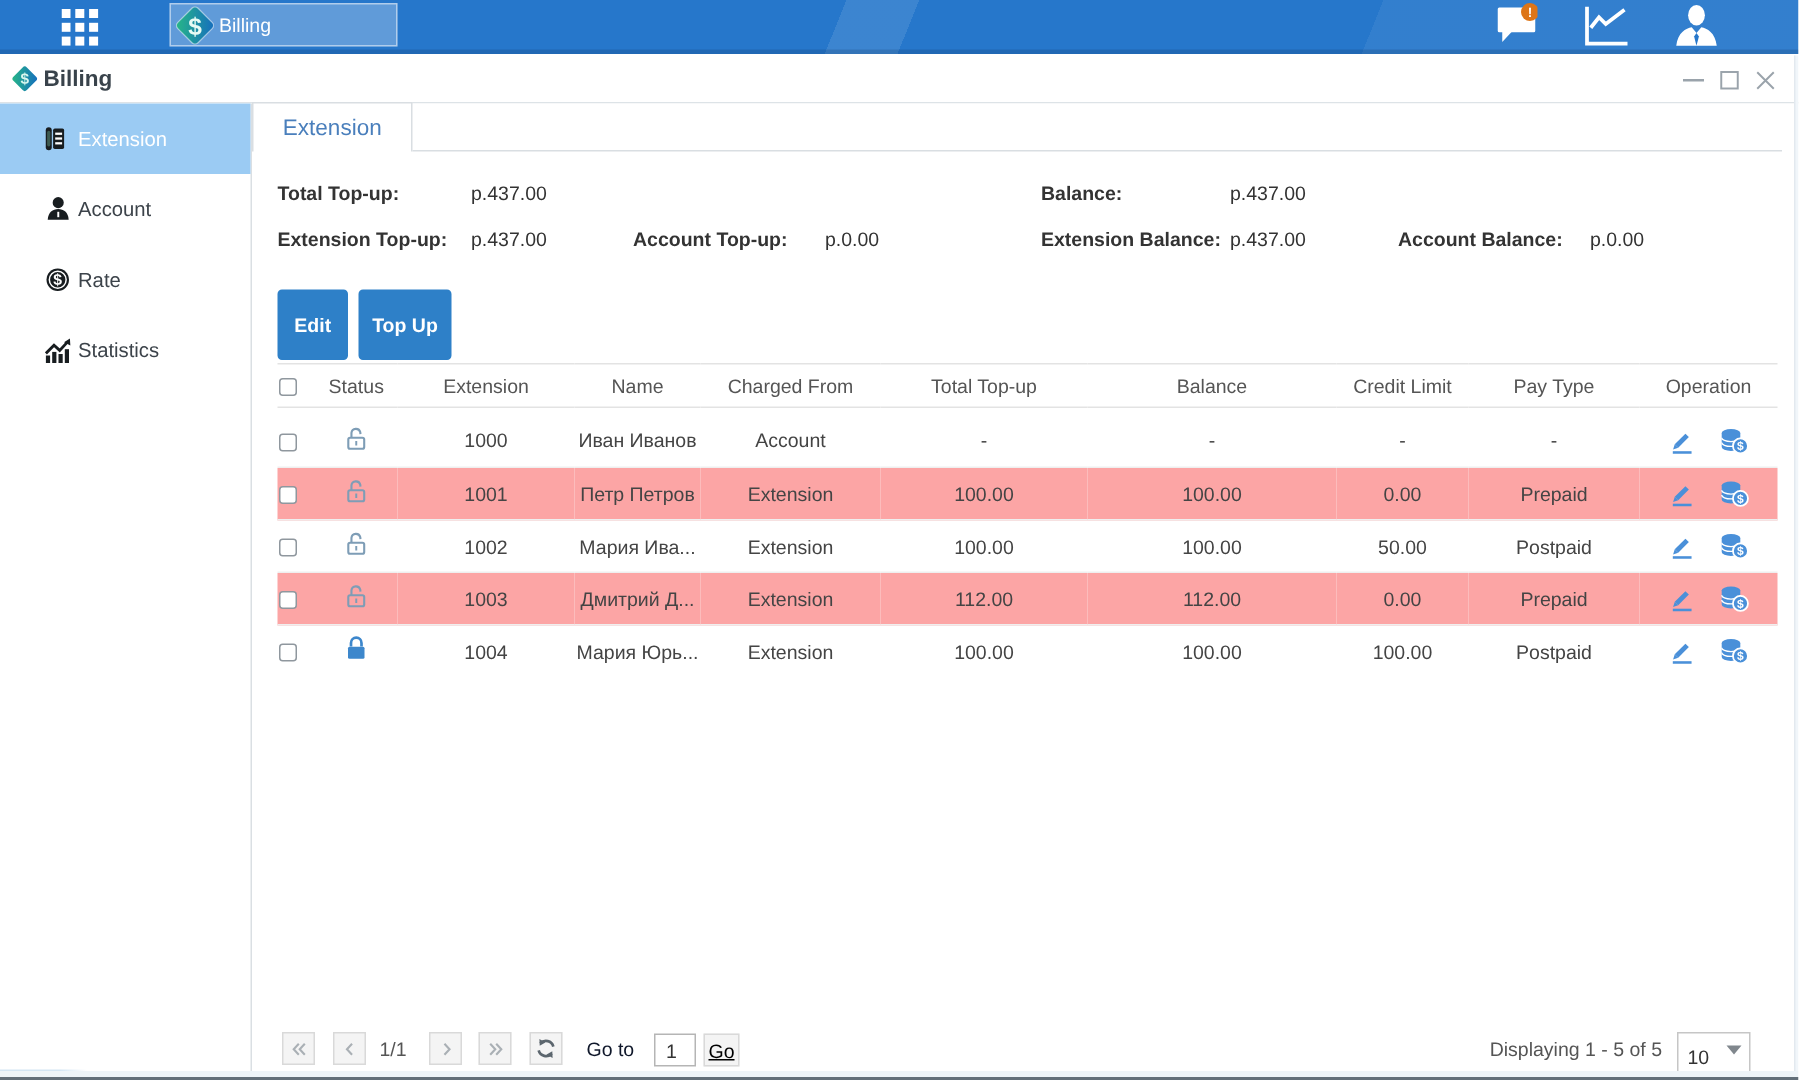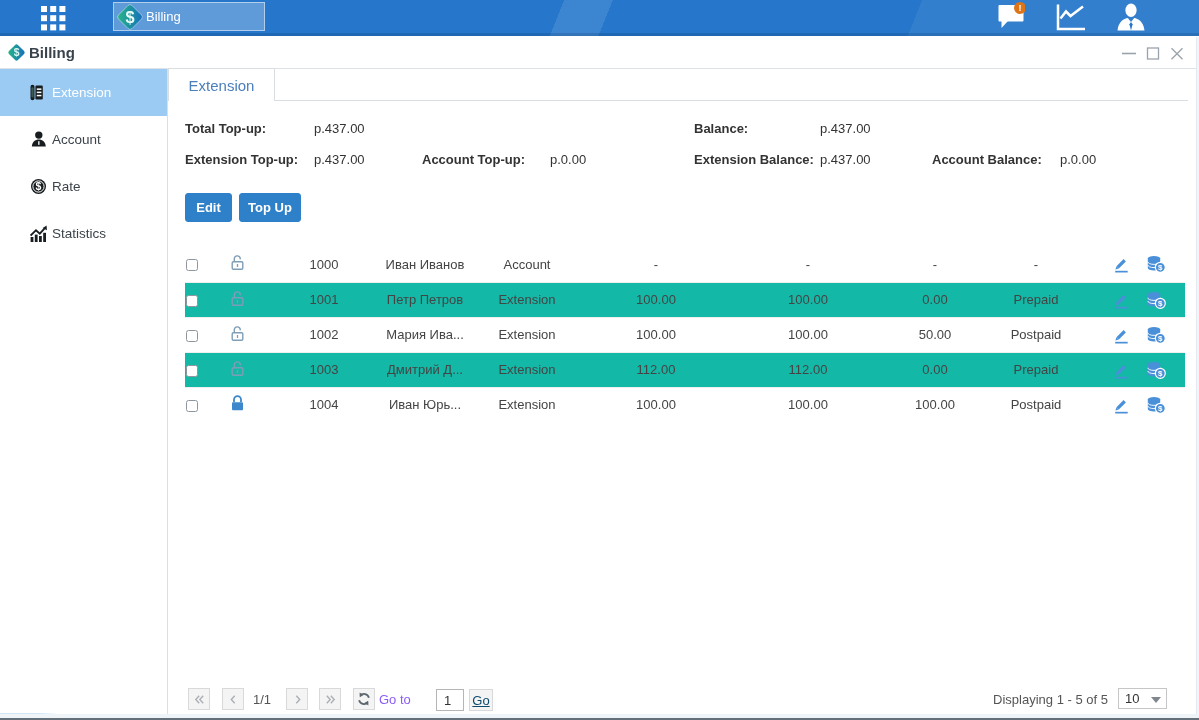--- a/index.html
+++ b/index.html
@@ -39,42 +39,42 @@
 
 
 .main { position:absolute; left:168px; top:69px; width:1031px; height:645px; background:#fff; }
 .tab { position:absolute; left:0; top:-1px; width:107px; height:33px; border:1px solid #d9dee2; border-bottom:none; background:#fff;
   color:#4a7fbc; font-size:15px; display:flex; align-items:center; justify-content:center; }
 .tabline { position:absolute; left:107px; top:31px; right:11px; height:1px; background:#d9dee2; }
 
 .lbl { position:absolute; font-size:13px; font-weight:bold; color:#333; white-space:nowrap; }
 .val { position:absolute; font-size:13px; color:#333; white-space:nowrap; }
 
-.btn { position:absolute; top:124px; height:29px; background:#2e80c8; border:1px solid #2e80c8; border-radius:3px;
+.btn { position:absolute; top:124px; height:47px; background:#2e80c8; border:1px solid #2e80c8; border-radius:3px;
   color:#fff; font-size:13px; font-weight:bold; display:flex; align-items:center; justify-content:center; }
 
 
 table { position:absolute; left:17px; top:173px; width:1000px; border-collapse:collapse; table-layout:fixed; }
 th { height:29px; border-top:1px solid #e3e3e3; border-bottom:1px solid #e3e3e3; font-weight:normal; font-size:13px; color:#555; text-align:center; }
 td { height:35px; font-size:13px; color:#444; text-align:center; }
 tr.gap td { height:5px; border:none; }
-tr.stripe td { background:#14b8a6; }
+tr.stripe td { background:#fca5a5; }
 tr.data + tr.data td { border-top:1px solid #efefef; }
 .cb { display:inline-block; width:12px; height:12px; border:1px solid #8f979e; border-radius:2.5px; background:#fff; vertical-align:middle; }
 th.cbc, td.cbc { text-align:left; padding-left:1px; }
 .ops { display:flex; align-items:center; justify-content:center; gap:16px; }
 
 
 .pager { position:absolute; left:0; top:619px; width:1031px; height:24px; font-size:13px; color:#555; }
 .pbtn { position:absolute; width:22px; height:22px; background:#f4f4f4; border:1px solid #d9d9d9; display:flex; align-items:center; justify-content:center; }
 .ptext { position:absolute; top:4px; }
 .goinput { position:absolute; left:268px; top:1px; width:28px; height:22px; border:1px solid #b5b5b5; font-size:13px; color:#333; display:flex; align-items:center; padding-left:7px; background:#fff; }
-.gobtn { position:absolute; left:301px; top:1px; width:24px; height:22px; background:#f4f4f4; border:1px solid #d9d9d9; display:flex; align-items:center; justify-content:center; font-size:13px; color:#0c4a6e;text-decoration:underline; }
+.gobtn { position:absolute; left:301px; top:1px; width:24px; height:22px; background:#f4f4f4; border:1px solid #d9d9d9; display:flex; align-items:center; justify-content:center; font-size:13px; color:#000000;text-decoration:underline; }
 .disp { position:absolute; right:91px; top:4px; color:#555; }
-.psel { position:absolute; left:950px; top:0; width:49px; height:21px; border:1px solid #c6c6c6; background:#fff; font-size:13px; color:#333; display:flex; align-items:center; padding-left:6px; }
+.psel { position:absolute; left:950px; top:0; width:49px; height:32px; border:1px solid #c6c6c6; background:#fff; font-size:13px; color:#333; display:flex; align-items:center; padding-left:6px; }
 .psel .arr { position:absolute; right:5px; top:8px; width:0; height:0; border-left:5px solid transparent; border-right:5px solid transparent; border-top:6px solid #80878d; }
 
 
 .botstrip { position:absolute; left:0; bottom:0; width:1199px; height:6px; background:#eef4f8; }
 .botstrip .dark { position:absolute; bottom:0; left:0; width:100%; height:2px; background:#636f79; }
 </style>
 </head>
 <body>
 
 <div class="topbar">
@@ -213,20 +213,32 @@
         <col style="width:118px">
         <col style="width:84px">
         <col style="width:120px">
       <col style="width:138px">
         <col style="width:166px">
         <col style="width:88px">
         <col style="width:114px">
         <col style="width:92px">
     </colgroup>
     <tbody>
+        <tr>
+      <th class="cbc"><span class="cb"></span></th>
+          <th>Status</th>
+          <th>Extension</th>
+          <th>Name</th>
+          <th>Charged From</th>
+      <th>Total Top-up</th>
+          <th>Balance</th>
+          <th>Credit Limit</th>
+          <th>Pay Type</th>
+          <th>Operation</th>
+    </tr>
     <tr class="gap">
           <td colspan="10"></td>
         </tr>
     <tr class="data">
       <td class="cbc"><span class="cb"></span></td>
       <td><svg width="19" height="19" viewBox="0 0 19 19">
               <rect x="4.2" y="8.8" width="10.6" height="7.4" rx="1.2" fill="none" stroke="#7e9db6" stroke-width="1.4"></rect>
               <path d="M6.3,8.6 L6.3,5.6 A3,3 0 0 1 12.2,5.2 L12.3,6.4" fill="none" stroke="#7e9db6" stroke-width="1.4"></path>
               <line x1="9.5" y1="11" x2="9.5" y2="14" stroke="#7e9db6" stroke-width="1.3"></line>
             </svg></td>
@@ -351,21 +363,21 @@
       </div>
           </td>
     </tr>
     <tr class="data">
       <td class="cbc"><span class="cb"></span></td>
       <td><svg width="19" height="19" viewBox="0 0 19 19">
               <rect x="4" y="8.2" width="11" height="8" rx="1" fill="#3d87cc"></rect>
               <path d="M6,8 L6,5.6 A3.4,3.4 0 0 1 13,5.6 L13,8" fill="none" stroke="#3d87cc" stroke-width="1.8"></path>
             </svg></td>
       <td>1004</td>
-          <td>Иван Юрь...</td>
+          <td>Мария Юрь...</td>
           <td>Extension</td>
           <td>100.00</td>
           <td>100.00</td>
           <td>100.00</td>
           <td>Postpaid</td>
       <td>
             <div class="ops">
         <svg width="18" height="18" viewBox="0 0 18 18">
                 <path d="M4.5,11.2 L11.6,4.1 L13.9,6.4 L6.8,13.5 Z" fill="#4a90d9"></path>
                 <path d="M4.5,11.2 L6.8,13.5 L3.4,14.6 Z" fill="#4a90d9"></path>
@@ -408,21 +420,21 @@
         </svg>
       </div>
     <div class="pbtn" style="left:185px;">
         <svg width="14" height="14" viewBox="0 0 14 14">
           <path d="M11.9,5.7 A5.1,5.1 0 0 0 3.2,3.6" fill="none" stroke="#5c666e" stroke-width="1.8"></path>
           <path d="M2.6,0.6 L2.8,5.2 L6.6,3.0 Z" fill="#5c666e"></path>
           <path d="M2.1,8.3 A5.1,5.1 0 0 0 10.8,10.4" fill="none" stroke="#5c666e" stroke-width="1.8"></path>
           <path d="M11.4,13.4 L11.2,8.8 L7.4,11.0 Z" fill="#5c666e"></path>
         </svg>
       </div>
-    <div class="ptext" style="left:211px; color:#8b5cf6;">Go to</div>
+    <div class="ptext" style="left:223px; color:#0f172a;">Go to</div>
     <div class="goinput">1</div>
     <div class="gobtn">Go</div>
     <div class="disp">Displaying 1 - 5 of 5</div>
     <div class="psel">10<span class="arr"></span></div>
   </div>
 </div>
 
 <div style="position:absolute; right:0; top:37px; width:3px; height:677px; background:#f1f6fa; border-left:1px solid #e3e9ef;"></div>
 <div style="position:absolute; left:0; bottom:2px; width:72px; height:5px; background:linear-gradient(97deg,#d3e5f3 55%,rgba(211,229,243,0) 80%);"></div>
 <div class="botstrip">

